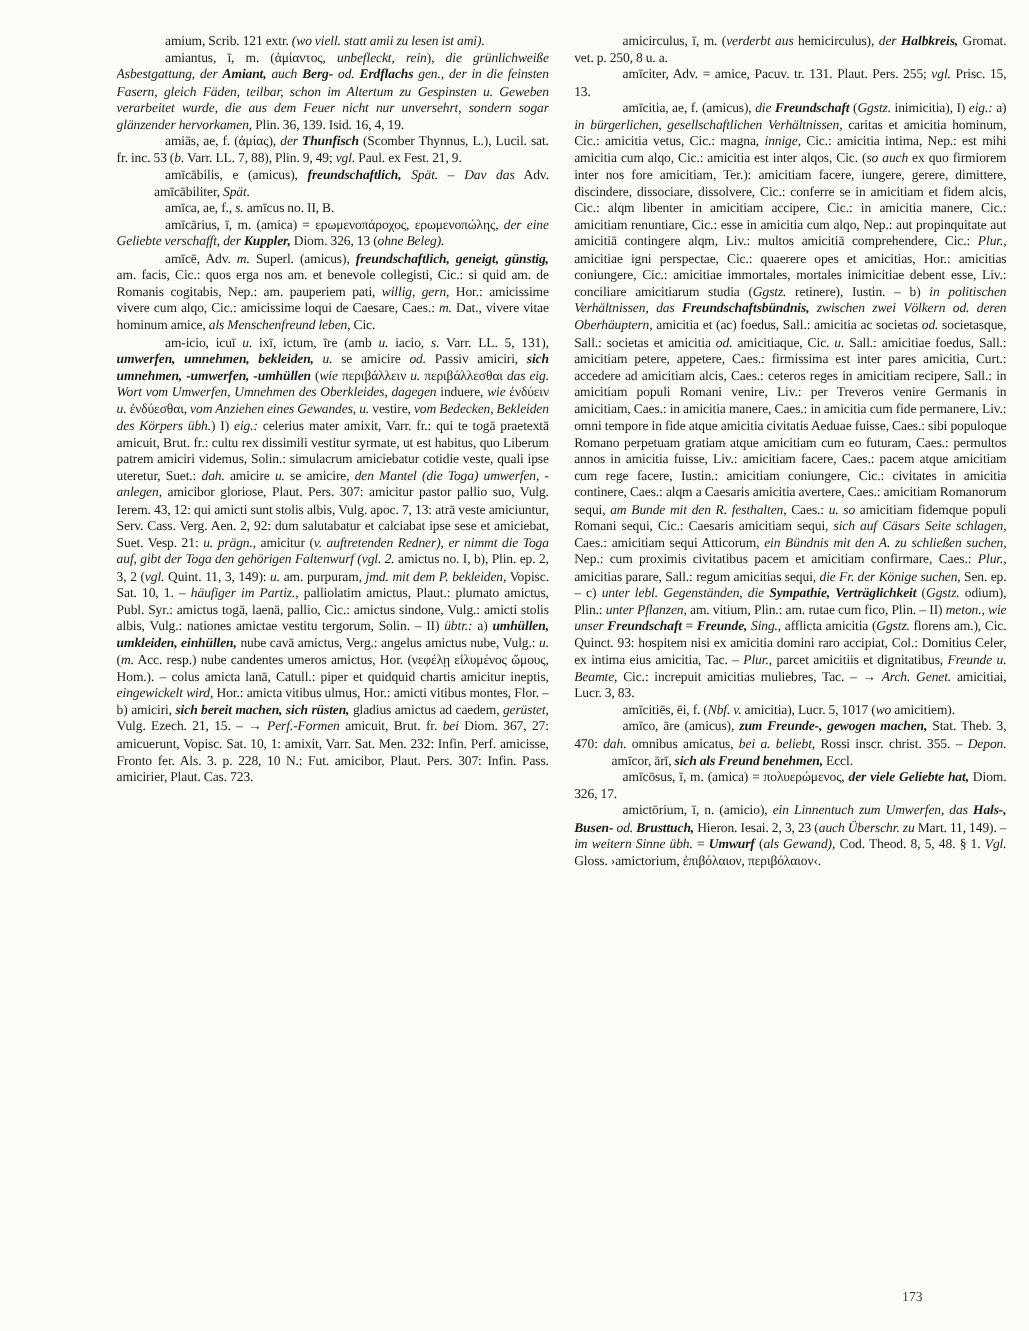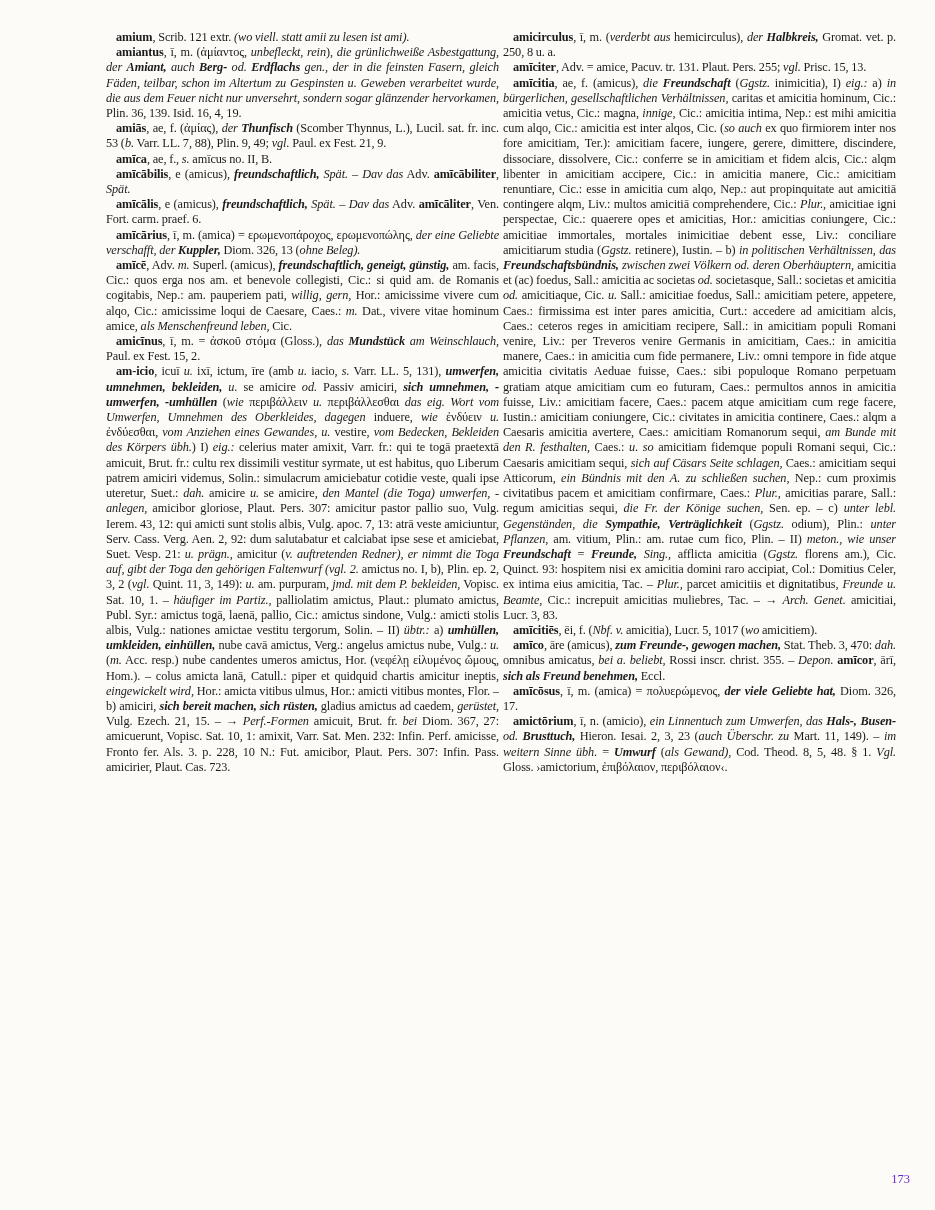--- a/index.html
+++ b/index.html
@@ -21,49 +21,47 @@
     width: 393px;
     height: 1150px;
     overflow: hidden;
     font-size: 12.3px;
     line-height: 15.2px;
     text-align: justify;
     letter-spacing: -0.1px;
     word-spacing: -0.2px;
   }
   .col-left  { left: 106px; }
-  .col-right { left: 503px; }
+  .col-right { left: 522px; }
   p.entry { margin: 0; padding: 0; text-indent: 10px; }
-  .b  { font-weight: bold; }
+  .b  { font-weight: normal; margin-left: 34px; }
   .i  { font-style: italic; }
   .bi { font-weight: bold; font-style: italic; }
   .page-number {
     position: absolute;
     top: 1172px;
     left: 820px;
     width: 90px;
-    text-align: right;
+    text-align: left;
     font-size: 12.5px;
-    color: #6d28d9;
+    color: #404040;
   }
 </style>
 </head>
 <body>
 
 <div class="page">
   <div class="column col-left">
       <p class="entry"><span class="b">amium</span><span>, Scrib. 121 extr. </span><span class="i">(wo viell. statt amii zu lesen ist ami).</span></p>
       <p class="entry"><span class="b">amiantus</span><span>, ī, m. (ἀμίαντος, </span><span class="i">unbefleckt, rein</span><span>), </span><span class="i">die grünlichweiße Asbestgattung, der </span><span class="bi">Amiant,</span><span class="i"> auch </span><span class="bi">Berg-</span><span class="i"> od. </span><span class="bi">Erdflachs</span><span class="i"> gen., der in die feinsten Fasern, gleich Fäden, teilbar, schon im Altertum zu Gespinsten u. Geweben verarbeitet wurde, die aus dem Feuer nicht nur unversehrt, sondern sogar glänzender hervorkamen,</span><span> Plin. 36, 139. Isid. 16, 4, 19.</span></p>
       <p class="entry"><span class="b">amiās</span><span>, ae, f. (ἀμίας), </span><span class="i">der </span><span class="bi">Thunfisch</span><span> (Scomber Thynnus, L.), Lucil. sat. fr. inc. 53 (</span><span class="i">b.</span><span> Varr. LL. 7, 88), Plin. 9, 49; </span><span class="i">vgl.</span><span> Paul. ex Fest. 21, 9.</span></p>
+      <p class="entry"><span class="b">amīcābilis</span><span>, e (amicus), </span><span class="bi">freundschaftlich,</span><span> </span><span class="i">Spät.</span><span> – </span><span class="i">Dav das</span><span> Adv. </span><span class="b">amīcābiliter</span><span>, </span><span class="i">Spät.</span></p>
       <p class="entry"><span class="b">amīca</span><span>, ae, f., </span><span class="i">s.</span><span> amīcus no. II, B.</span></p>
-      <p class="entry"><span class="b">amīcābilis</span><span>, e (amicus), </span><span class="bi">freundschaftlich,</span><span> </span><span class="i">Spät.</span><span> – </span><span class="i">Dav das</span><span> Adv. </span><span class="b">amīcābiliter</span><span>, </span><span class="i">Spät.</span></p>
-      <p class="entry"><span class="b">amīcālis</span><span>, e (amicus), </span><span class="bi">freundschaftlich,</span><span> </span><span class="i">Spät.</span><span> – </span><span class="i">Dav das</span><span> Adv. </span><span class="b">amīcāliter</span><span>, Ven. Fort. carm. praef. 6.</span></p>
       <p class="entry"><span class="b">amīcārius</span><span>, ī, m. (amica) = ερωμενοπάροχος, ερωμενοπώλης, </span><span class="i">der eine Geliebte verschafft, der </span><span class="bi">Kuppler,</span><span> Diom. 326, 13 (</span><span class="i">ohne Beleg).</span></p>
       <p class="entry"><span class="b">amīcē</span><span>, Adv. </span><span class="i">m.</span><span> Superl. (amicus), </span><span class="bi">freundschaftlich, geneigt, günstig,</span><span> am. facis, Cic.: quos erga nos am. et benevole collegisti, Cic.: si quid am. de Romanis cogitabis, Nep.: am. pauperiem pati, </span><span class="i">willig, gern,</span><span> Hor.: amicissime vivere cum alqo, Cic.: amicissime loqui de Caesare, Caes.: </span><span class="i">m.</span><span> Dat., vivere vitae hominum amice, </span><span class="i">als Menschenfreund leben,</span><span> Cic.</span></p>
-      <p class="entry"><span class="b">amicīnus</span><span>, ī, m. = ἀσκοῦ στόμα (Gloss.), </span><span class="i">das </span><span class="bi">Mundstück</span><span class="i"> am Weinschlauch,</span><span> Paul. ex Fest. 15, 2.</span></p>
       <p class="entry"><span class="b">am-icio</span><span>, icuī </span><span class="i">u.</span><span> ixī, ictum, īre (amb </span><span class="i">u.</span><span> iacio, </span><span class="i">s.</span><span> Varr. LL. 5, 131), </span><span class="bi">umwerfen, umnehmen, bekleiden,</span><span> </span><span class="i">u.</span><span> se amicire </span><span class="i">od.</span><span> Passiv amiciri, </span><span class="bi">sich umnehmen, -umwerfen, -umhüllen</span><span> (</span><span class="i">wie</span><span> περιβάλλειν </span><span class="i">u.</span><span> περιβάλλεσθαι </span><span class="i">das eig. Wort vom Umwerfen, Umnehmen des Oberkleides, dagegen</span><span> induere, </span><span class="i">wie</span><span> ἐνδύειν </span><span class="i">u.</span><span> ἐνδύεσθαι, </span><span class="i">vom Anziehen eines Gewandes,</span><span> </span><span class="i">u.</span><span> vestire, </span><span class="i">vom Bedecken, Bekleiden des Körpers übh.</span><span>) I) </span><span class="i">eig.:</span><span> celerius mater amixit, Varr. fr.: qui te togā praetextā amicuit, Brut. fr.: cultu rex dissimili vestitur syrmate, ut est habitus, quo Liberum patrem amiciri videmus, Solin.: simulacrum amiciebatur cotidie veste, quali ipse uteretur, Suet.: </span><span class="i">dah.</span><span> amicire </span><span class="i">u.</span><span> se amicire, </span><span class="i">den Mantel (die Toga) umwerfen, -anlegen,</span><span> amicibor gloriose, Plaut. Pers. 307: amicitur pastor pallio suo, Vulg. Ierem. 43, 12: qui amicti sunt stolis albis, Vulg. apoc. 7, 13: atrā veste amiciuntur, Serv. Cass. Verg. Aen. 2, 92: dum salutabatur et calciabat ipse sese et amiciebat, Suet. Vesp. 21: </span><span class="i">u. prägn.,</span><span> amicitur (</span><span class="i">v. auftretenden Redner),</span><span> </span><span class="i">er nimmt die Toga auf, gibt der Toga den gehörigen Faltenwurf (vgl. 2.</span><span> amictus no. I, b), Plin. ep. 2, 3, 2 (</span><span class="i">vgl.</span><span> Quint. 11, 3, 149): </span><span class="i">u.</span><span> am. purpuram, </span><span class="i">jmd. mit dem P. bekleiden,</span><span> Vopisc. Sat. 10, 1. – </span><span class="i">häufiger im Partiz.,</span><span> palliolatim amictus, Plaut.: plumato amictus, Publ. Syr.: amictus togā, laenā, pallio, Cic.: amictus sindone, Vulg.: amicti stolis albis, Vulg.: nationes amictae vestitu tergorum, Solin. – II) </span><span class="i">übtr.:</span><span> a) </span><span class="bi">umhüllen, umkleiden, einhüllen,</span><span> nube cavā amictus, Verg.: angelus amictus nube, Vulg.: </span><span class="i">u.</span><span> (</span><span class="i">m.</span><span> Acc. resp.) nube candentes umeros amictus, Hor. (νεφέλῃ εἰλυμένος ὤμους, Hom.). – colus amicta lanā, Catull.: piper et quidquid chartis amicitur ineptis, </span><span class="i">eingewickelt wird,</span><span> Hor.: amicta vitibus ulmus, Hor.: amicti vitibus montes, Flor. – b) amiciri, </span><span class="bi">sich bereit machen, sich rüsten,</span><span> gladius amictus ad caedem, </span><span class="i">gerüstet,</span><span> Vulg. Ezech. 21, 15. – → </span><span class="i">Perf.-Formen</span><span> amicuit, Brut. fr. </span><span class="i">bei</span><span> Diom. 367, 27: amicuerunt, Vopisc. Sat. 10, 1: amixit, Varr. Sat. Men. 232: Infin. Perf. amicisse, Fronto fer. Als. 3. p. 228, 10 N.: Fut. amicibor, Plaut. Pers. 307: Infin. Pass. amicirier, Plaut. Cas. 723.</span></p>
     </div>
   <div class="column col-right">
       <p class="entry"><span class="b">amicirculus</span><span>, ī, m. (</span><span class="i">verderbt aus</span><span> hemicirculus), </span><span class="i">der </span><span class="bi">Halbkreis,</span><span> Gromat. vet. p. 250, 8 u. a.</span></p>
       <p class="entry"><span class="b">amīciter</span><span>, Adv. = amice, Pacuv. tr. 131. Plaut. Pers. 255; </span><span class="i">vgl.</span><span> Prisc. 15, 13.</span></p>
       <p class="entry"><span class="b">amīcitia</span><span>, ae, f. (amicus), </span><span class="i">die </span><span class="bi">Freundschaft</span><span> (</span><span class="i">Ggstz.</span><span> inimicitia), I) </span><span class="i">eig.:</span><span> a) </span><span class="i">in bürgerlichen, gesellschaftlichen Verhältnissen,</span><span> caritas et amicitia hominum, Cic.: amicitia vetus, Cic.: magna, </span><span class="i">innige,</span><span> Cic.: amicitia intima, Nep.: est mihi amicitia cum alqo, Cic.: amicitia est inter alqos, Cic. (</span><span class="i">so auch</span><span> ex quo firmiorem inter nos fore amicitiam, Ter.): amicitiam facere, iungere, gerere, dimittere, discindere, dissociare, dissolvere, Cic.: conferre se in amicitiam et fidem alcis, Cic.: alqm libenter in amicitiam accipere, Cic.: in amicitia manere, Cic.: amicitiam renuntiare, Cic.: esse in amicitia cum alqo, Nep.: aut propinquitate aut amicitiā contingere alqm, Liv.: multos amicitiā comprehendere, Cic.: </span><span class="i">Plur.,</span><span> amicitiae igni perspectae, Cic.: quaerere opes et amicitias, Hor.: amicitias coniungere, Cic.: amicitiae immortales, mortales inimicitiae debent esse, Liv.: conciliare amicitiarum studia (</span><span class="i">Ggstz.</span><span> retinere), Iustin. – b) </span><span class="i">in politischen Verhältnissen,</span><span> </span><span class="i">das </span><span class="bi">Freundschaftsbündnis,</span><span class="i"> zwischen zwei Völkern od. deren Oberhäuptern,</span><span> amicitia et (ac) foedus, Sall.: amicitia ac societas </span><span class="i">od.</span><span> societasque, Sall.: societas et amicitia </span><span class="i">od.</span><span> amicitiaque, Cic. </span><span class="i">u.</span><span> Sall.: amicitiae foedus, Sall.: amicitiam petere, appetere, Caes.: firmissima est inter pares amicitia, Curt.: accedere ad amicitiam alcis, Caes.: ceteros reges in amicitiam recipere, Sall.: in amicitiam populi Romani venire, Liv.: per Treveros venire Germanis in amicitiam, Caes.: in amicitia manere, Caes.: in amicitia cum fide permanere, Liv.: omni tempore in fide atque amicitia civitatis Aeduae fuisse, Caes.: sibi populoque Romano perpetuam gratiam atque amicitiam cum eo futuram, Caes.: permultos annos in amicitia fuisse, Liv.: amicitiam facere, Caes.: pacem atque amicitiam cum rege facere, Iustin.: amicitiam coniungere, Cic.: civitates in amicitia continere, Caes.: alqm a Caesaris amicitia avertere, Caes.: amicitiam Romanorum sequi, </span><span class="i">am Bunde mit den R. festhalten,</span><span> Caes.: </span><span class="i">u. so</span><span> amicitiam fidemque populi Romani sequi, Cic.: Caesaris amicitiam sequi, </span><span class="i">sich auf Cäsars Seite schlagen,</span><span> Caes.: amicitiam sequi Atticorum, </span><span class="i">ein Bündnis mit den A. zu schließen suchen,</span><span> Nep.: cum proximis civitatibus pacem et amicitiam confirmare, Caes.: </span><span class="i">Plur.,</span><span> amicitias parare, Sall.: regum amicitias sequi, </span><span class="i">die Fr. der Könige suchen,</span><span> Sen. ep. – c) </span><span class="i">unter lebl. Gegenständen, die </span><span class="bi">Sympathie, Verträglichkeit</span><span> (</span><span class="i">Ggstz.</span><span> odium), Plin.: </span><span class="i">unter Pflanzen,</span><span> am. vitium, Plin.: am. rutae cum fico, Plin. – II) </span><span class="i">meton., wie unser </span><span class="bi">Freundschaft</span><span> = </span><span class="bi">Freunde,</span><span> </span><span class="i">Sing.,</span><span> afflicta amicitia (</span><span class="i">Ggstz.</span><span> florens am.), Cic. Quinct. 93: hospitem nisi ex amicitia domini raro accipiat, Col.: Domitius Celer, ex intima eius amicitia, Tac. – </span><span class="i">Plur.,</span><span> parcet amicitiis et dignitatibus, </span><span class="i">Freunde u. Beamte,</span><span> Cic.: increpuit amicitias muliebres, Tac. – → </span><span class="i">Arch. Genet.</span><span> amicitiai, Lucr. 3, 83.</span></p>
       <p class="entry"><span class="b">amīcitiēs</span><span>, ēi, f. (</span><span class="i">Nbf. v.</span><span> amicitia), Lucr. 5, 1017 (</span><span class="i">wo</span><span> amicitiem).</span></p>
       <p class="entry"><span class="b">amīco</span><span>, āre (amicus), </span><span class="bi">zum Freunde-, gewogen machen,</span><span> Stat. Theb. 3, 470: </span><span class="i">dah.</span><span> omnibus amicatus, </span><span class="i">bei a. beliebt,</span><span> Rossi inscr. christ. 355. – </span><span class="i">Depon.</span><span> </span><span class="b">amīcor</span><span>, ārī, </span><span class="bi">sich als Freund benehmen,</span><span> Eccl.</span></p>
       <p class="entry"><span class="b">amīcōsus</span><span>, ī, m. (amica) = πολυερώμενος, </span><span class="bi">der viele Geliebte hat,</span><span> Diom. 326, 17.</span></p>
       <p class="entry"><span class="b">amictōrium</span><span>, ī, n. (amicio), </span><span class="i">ein Linnentuch zum Umwerfen, das </span><span class="bi">Hals-, Busen-</span><span class="i"> od. </span><span class="bi">Brusttuch,</span><span> Hieron. Iesai. 2, 3, 23 (</span><span class="i">auch Überschr. zu</span><span> Mart. 11, 149). – </span><span class="i">im weitern Sinne übh.</span><span> = </span><span class="bi">Umwurf</span><span> (</span><span class="i">als Gewand),</span><span> Cod. Theod. 8, 5, 48. § 1. </span><span class="i">Vgl.</span><span> Gloss. ›amictorium, ἐπιβόλαιον, περιβόλαιον‹.</span></p>

